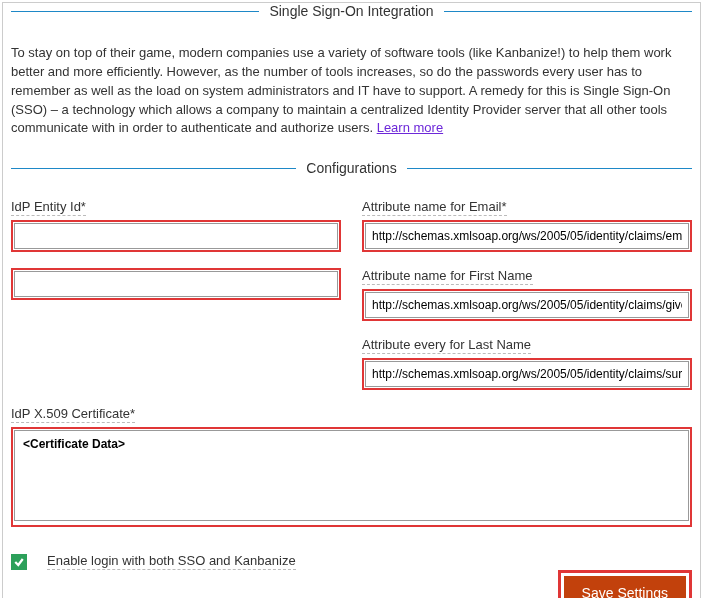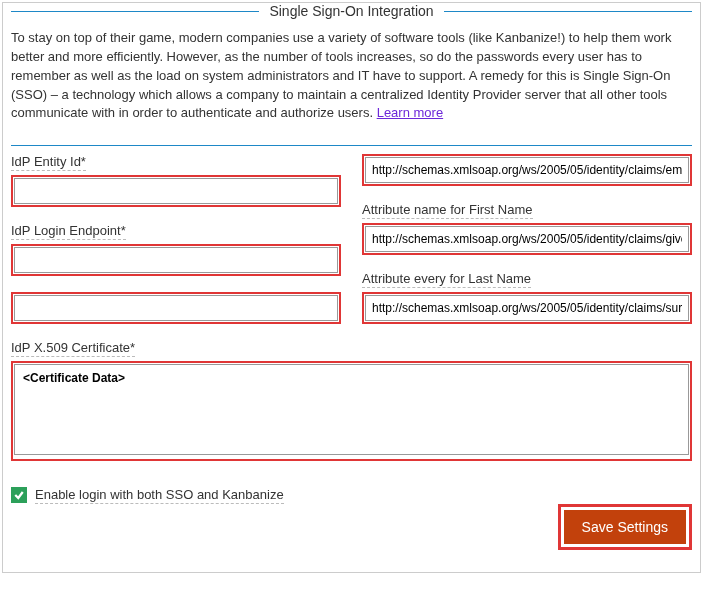--- a/index.html
+++ b/index.html
@@ -25,21 +25,21 @@
     fieldset {
       border: none;
       border-top: 1px solid #1e88c7;
       margin: 0 0 12px 0;
       padding-top: 8px;
     }
     legend {
       color: #333;
       font-size: 14px;
       padding: 0 10px;
-      margin: 0 auto;
+      margin: 15px auto;
       text-align: center;
     }
     .desc {
       font-size: 13px;
       line-height: 1.45;
       color: #333;
       padding: 2px 0 10px 0;
     }
     .desc a {
       color: #6d28d9;
@@ -84,22 +84,22 @@
       font-size: 12px;
       font-family: inherit;
       font-weight: bold;
       resize: none;
     }
     .full-field {
       margin-bottom: 26px;
     }
     .checkbox-row {
       display: flex;
-      align-items: flex-start;
-      gap: 8px;
+      align-items: flex-end;
+      gap: 20px;
       margin: 4px 0 0 0;
     }
     .chk {
       width: 16px;
       height: 16px;
       background: #2ca05a;
       display: inline-flex;
       align-items: center;
       justify-content: center;
       flex-shrink: 0;
@@ -139,38 +139,36 @@
 <div class="panel">
 
   <fieldset>
     <legend>Single Sign-On Integration</legend>
     <p class="desc">
       <span>To stay on top of their game, modern companies use a variety of software tools (like Kanbanize!) to help them work better and more efficiently. However, as the number of tools increases, so do the passwords every user has to remember as well as the load on system administrators and IT have to support. A remedy for this is Single Sign-On (SSO) – a technology which allows a company to maintain a centralized Identity Provider server that all other tools communicate with in order to authenticate and authorize users. </span><a href="#">Learn more</a>
     </p>
   </fieldset>
 
   <fieldset>
+    <legend>Configurations</legend>
 
     <div class="columns">
       <div class="col">
         <div class="field">
           <span class="field-label">IdP Entity Id*</span>
-          <div class="hl"><input class="field-input" value="" style=""></div>
-        </div>
-        <div class="field">
-          <span class="field-label">IdP Login Endpoint*</span>
           <div class="hl"><input class="field-input" value="" style=""></div>
         </div>
         <div class="field">
           <div class="hl"><input class="field-input" value="" style=""></div>
         </div>
       </div>
 
       <div class="col">
         <div class="field">
+          <span class="field-label">Attribute name for Email*</span>
           <div class="hl"><input class="field-input" value="http://schemas.xmlsoap.org/ws/2005/05/identity/claims/emailaddress" style=""></div>
         </div>
         <div class="field">
           <span class="field-label">Attribute name for First Name</span>
           <div class="hl"><input class="field-input" value="http://schemas.xmlsoap.org/ws/2005/05/identity/claims/givenname" style=""></div>
         </div>
         <div class="field">
           <span class="field-label">Attribute every for Last Name</span>
           <div class="hl"><input class="field-input" value="http://schemas.xmlsoap.org/ws/2005/05/identity/claims/surname" style=""></div>
         </div>

